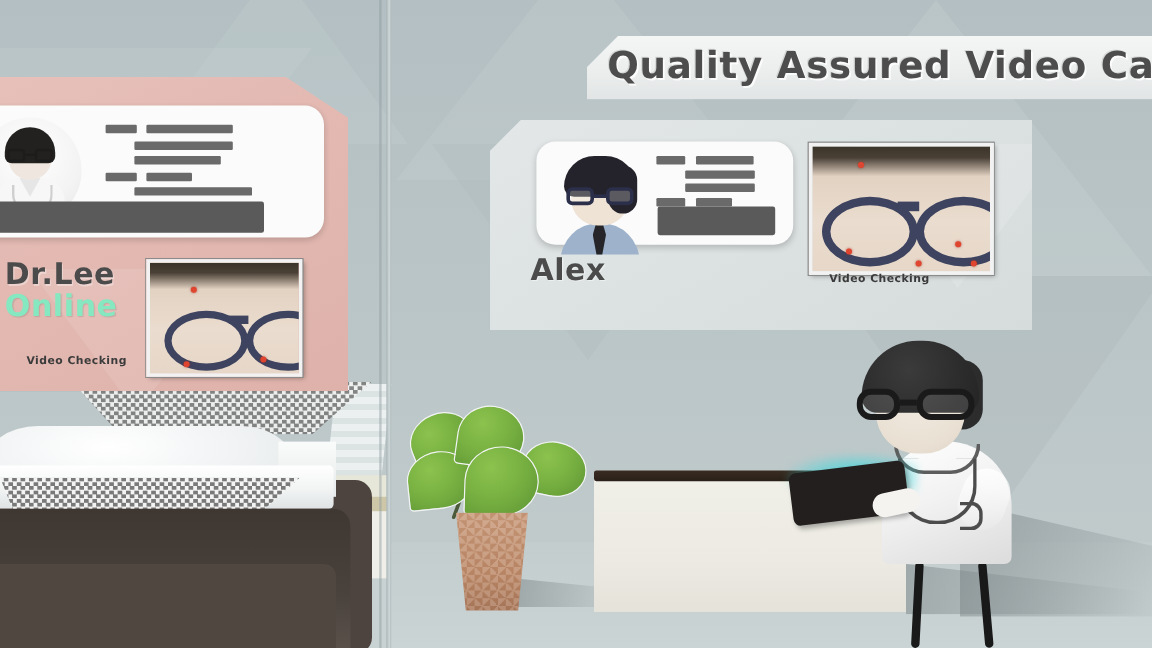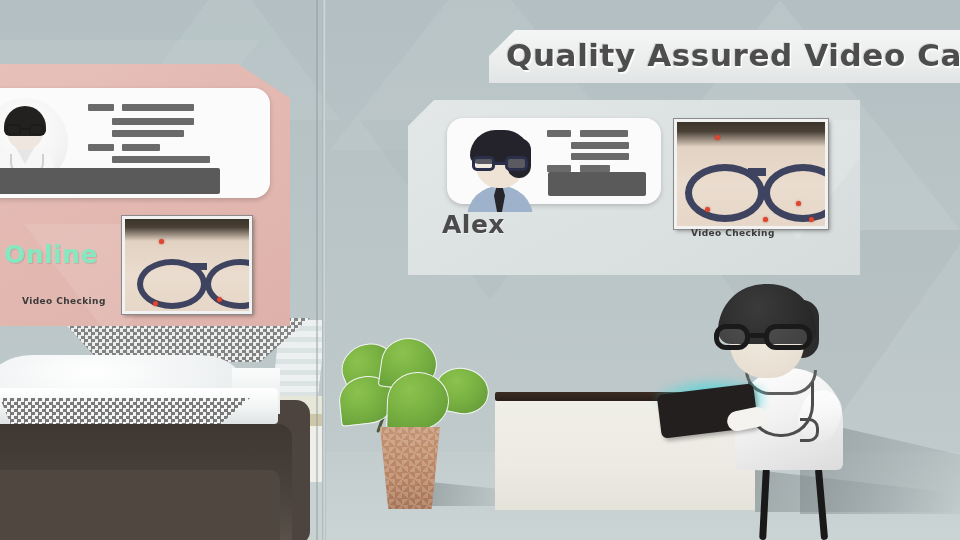--- a/index.html
+++ b/index.html
@@ -250,20 +250,21 @@
     <div class="bar" style="left:118px;top:16px;width:26px;height:7px;"></div>
     <div class="bar" style="left:152px;top:16px;width:72px;height:7px;"></div>
     <div class="bar" style="left:142px;top:30px;width:82px;height:7px;"></div>
     <div class="bar" style="left:142px;top:42px;width:72px;height:7px;"></div>
     <div class="bar" style="left:118px;top:56px;width:26px;height:7px;"></div>
     <div class="bar" style="left:152px;top:56px;width:38px;height:7px;"></div>
     <div class="bar" style="left:142px;top:68px;width:98px;height:7px;"></div>
     <div class="bigbar" style="left:26px;top:80px;width:224px;height:26px;"></div>
   </div>
 
+  <div class="name-lee">Dr.Lee</div>
   <div class="status-online">Online</div>
 
   <div class="thumb" style="left:122px;top:216px;width:124px;height:92px;">
     <div class="photo"></div>
     <div class="br-l" style="left:12px;top:40px;width:58px;height:38px;border:6px solid #3e4460;background:transparent;"></div>
     <div class="br-l" style="left:80px;top:40px;width:58px;height:38px;border:6px solid #3e4460;background:transparent;"></div>
     <div class="br-l" style="left:66px;top:44px;width:16px;height:7px;border-radius:0;background:#3e4460;"></div>
     <div class="dot" style="left:34px;top:20px;"></div>
     <div class="dot" style="left:92px;top:78px;"></div>
     <div class="dot" style="left:28px;top:82px;"></div>

